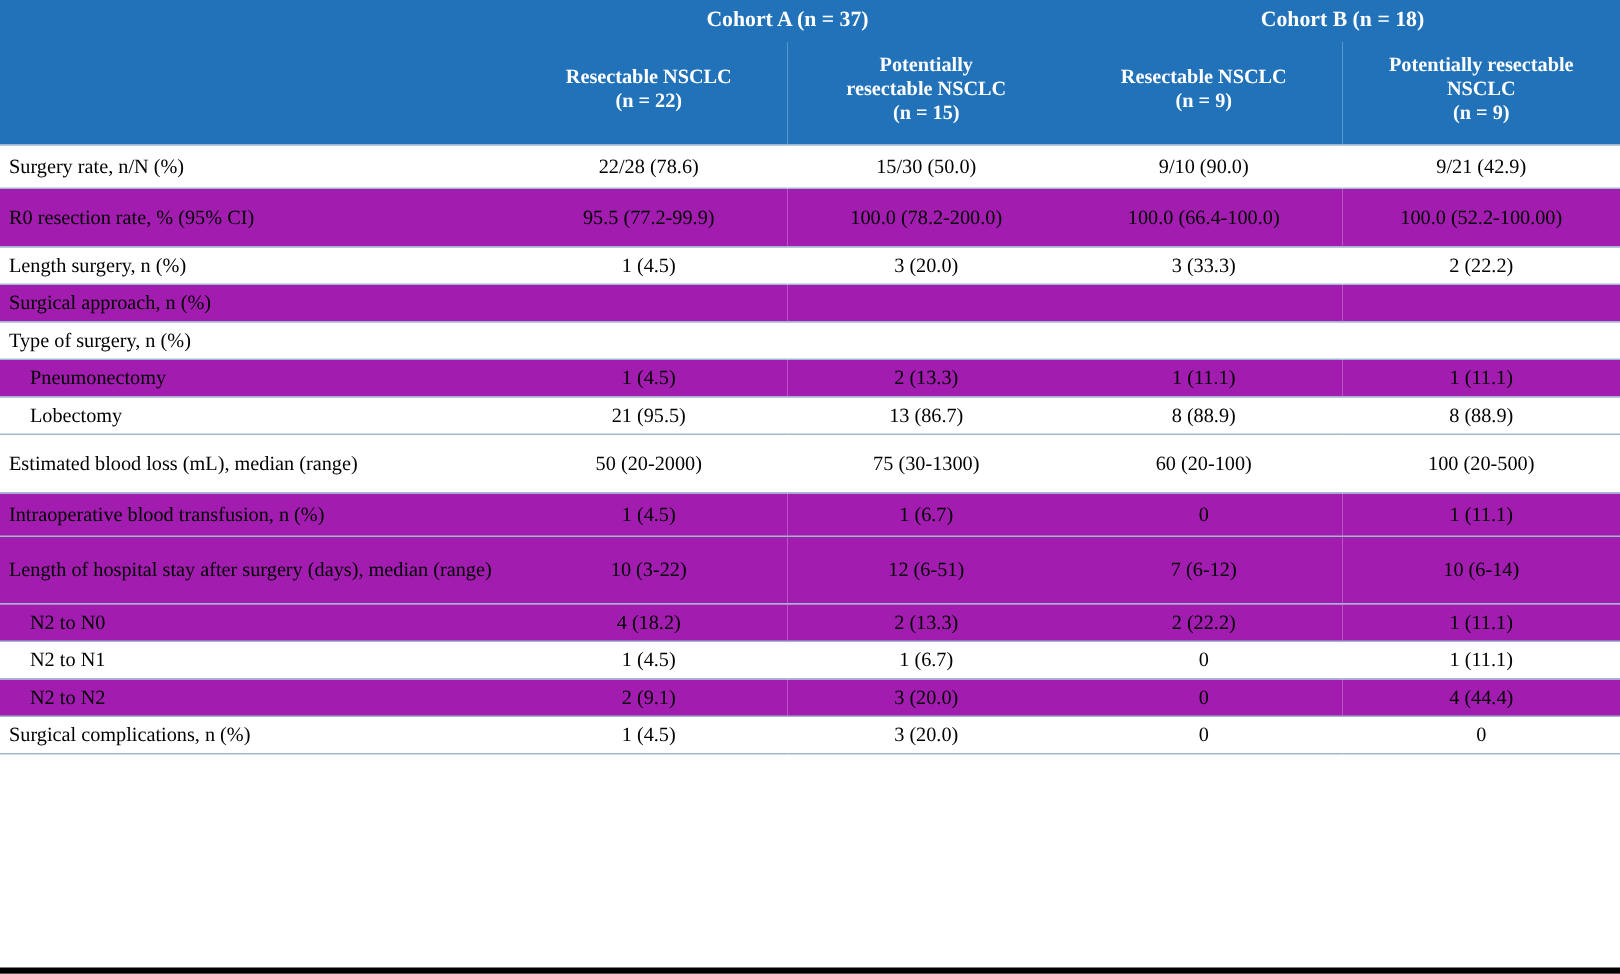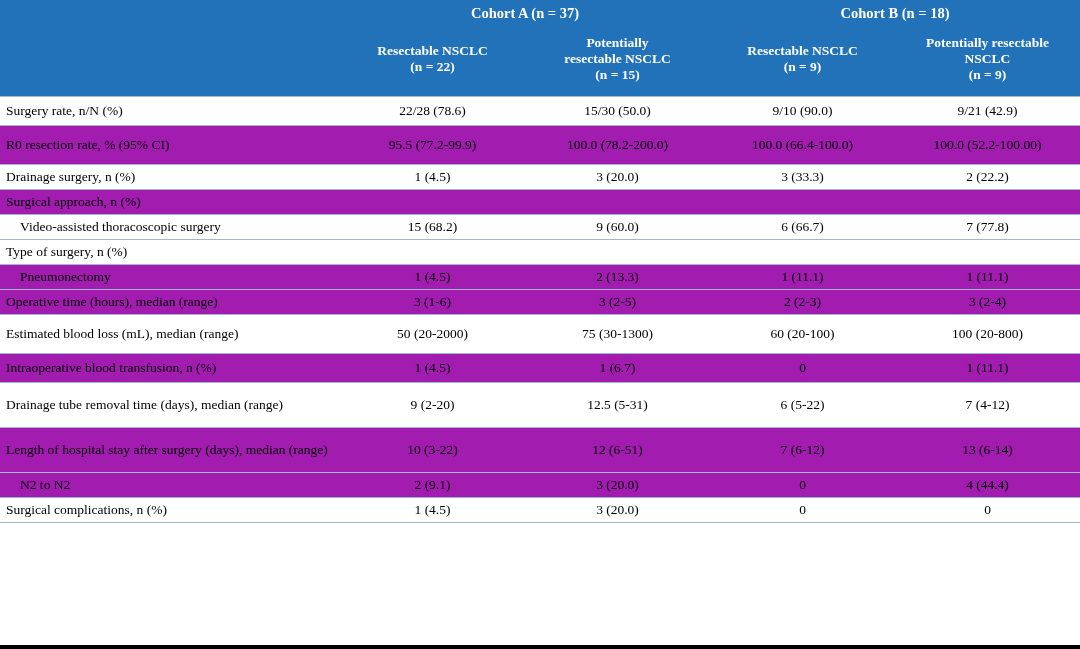--- a/index.html
+++ b/index.html
@@ -156,103 +156,103 @@
 
       <tr class="band-blue h-lg">
         <td class="label">R0 resection rate, % (95% CI)</td>
         <td class="val">95.5 (77.2-99.9)</td>
         <td class="val">100.0 (78.2-200.0)</td>
         <td class="val">100.0 (66.4-100.0)</td>
         <td class="val">100.0 (52.2-100.00)</td>
       </tr>
 
       <tr class="band-white h-sm">
-        <td class="label">Drainage surgery, n (%)</td>
+        <td class="label">Length surgery, n (%)</td>
         <td class="val">1 (4.5)</td>
         <td class="val">3 (20.0)</td>
         <td class="val">3 (33.3)</td>
         <td class="val">2 (22.2)</td>
       </tr>
 
       <tr class="band-blue h-sm">
         <td class="label justify">Surgical approach, n (%)</td>
         <td class="val"></td>
         <td class="val"></td>
         <td class="val"></td>
         <td class="val"></td>
       </tr>
 
-      <tr class="band-white h-sm">
-        <td class="label indent">Video-assisted thoracoscopic surgery</td>
-        <td class="val">15 (68.2)</td>
-        <td class="val">9 (60.0)</td>
-        <td class="val">6 (66.7)</td>
-        <td class="val">7 (77.8)</td>
-      </tr>
 
 
       <tr class="band-white h-sm">
         <td class="label">Type of surgery, n (%)</td>
         <td class="val"></td>
         <td class="val"></td>
         <td class="val"></td>
         <td class="val"></td>
       </tr>
 
       <tr class="band-blue h-sm">
         <td class="label indent">Pneumonectomy</td>
         <td class="val">1 (4.5)</td>
         <td class="val">2 (13.3)</td>
         <td class="val">1 (11.1)</td>
         <td class="val">1 (11.1)</td>
       </tr>
 
-
-      <tr class="band-blue h-sm">
-        <td class="label justify">Operative time (hours), median (range)</td>
-        <td class="val">3 (1-6)</td>
-        <td class="val">3 (2-5)</td>
-        <td class="val">2 (2-3)</td>
-        <td class="val">3 (2-4)</td>
-      </tr>
+      <tr class="band-white h-sm">
+        <td class="label indent">Lobectomy</td>
+        <td class="val">21 (95.5)</td>
+        <td class="val">13 (86.7)</td>
+        <td class="val">8 (88.9)</td>
+        <td class="val">8 (88.9)</td>
+      </tr>
+
 
       <tr class="band-white h-lg">
         <td class="label justify">Estimated blood loss (mL), median (range)</td>
         <td class="val">50 (20-2000)</td>
         <td class="val">75 (30-1300)</td>
         <td class="val">60 (20-100)</td>
-        <td class="val">100 (20-800)</td>
+        <td class="val">100 (20-500)</td>
       </tr>
 
       <tr class="band-blue h-md">
         <td class="label justify">Intraoperative blood transfusion, n (%)</td>
         <td class="val">1 (4.5)</td>
         <td class="val">1 (6.7)</td>
         <td class="val">0</td>
         <td class="val">1 (11.1)</td>
       </tr>
 
-      <tr class="band-white h-xl">
-        <td class="label justify">Drainage tube removal time (days), median (range)</td>
-        <td class="val">9 (2-20)</td>
-        <td class="val">12.5 (5-31)</td>
-        <td class="val">6 (5-22)</td>
-        <td class="val">7 (4-12)</td>
-      </tr>
 
       <tr class="band-blue h-xl">
         <td class="label justify">Length of hospital stay after surgery (days), median (range)</td>
         <td class="val">10 (3-22)</td>
         <td class="val">12 (6-51)</td>
         <td class="val">7 (6-12)</td>
-        <td class="val">13 (6-14)</td>
-      </tr>
-
-
-
+        <td class="val">10 (6-14)</td>
+      </tr>
+
+
+      <tr class="band-blue h-sm">
+        <td class="label indent">N2 to N0</td>
+        <td class="val">4 (18.2)</td>
+        <td class="val">2 (13.3)</td>
+        <td class="val">2 (22.2)</td>
+        <td class="val">1 (11.1)</td>
+      </tr>
+
+      <tr class="band-white h-sm">
+        <td class="label indent">N2 to N1</td>
+        <td class="val">1 (4.5)</td>
+        <td class="val">1 (6.7)</td>
+        <td class="val">0</td>
+        <td class="val">1 (11.1)</td>
+      </tr>
 
       <tr class="band-blue h-sm">
         <td class="label indent">N2 to N2</td>
         <td class="val">2 (9.1)</td>
         <td class="val">3 (20.0)</td>
         <td class="val">0</td>
         <td class="val">4 (44.4)</td>
       </tr>
 
       <tr class="band-white h-sm">

